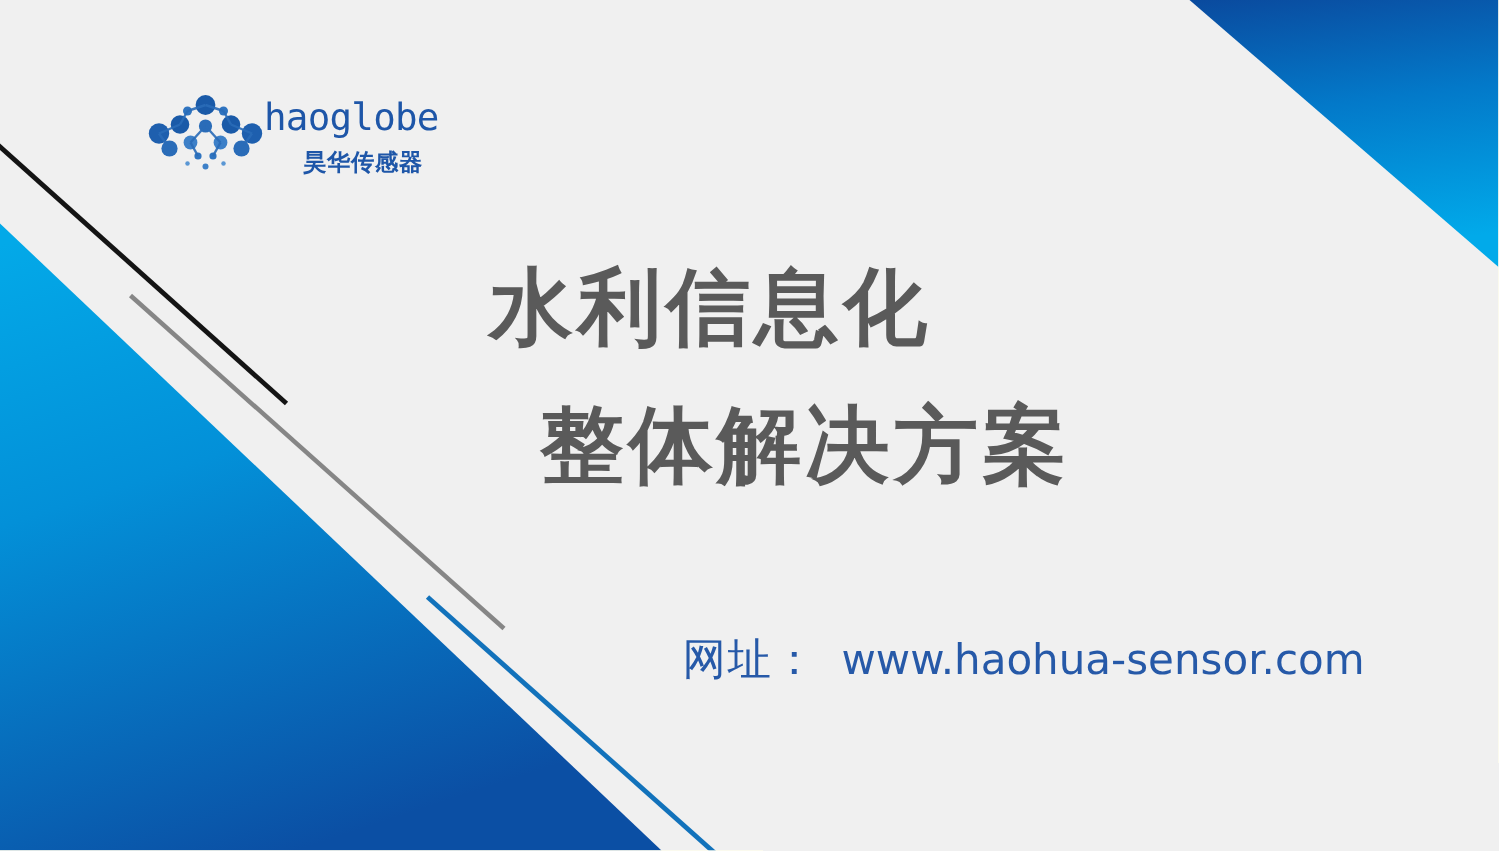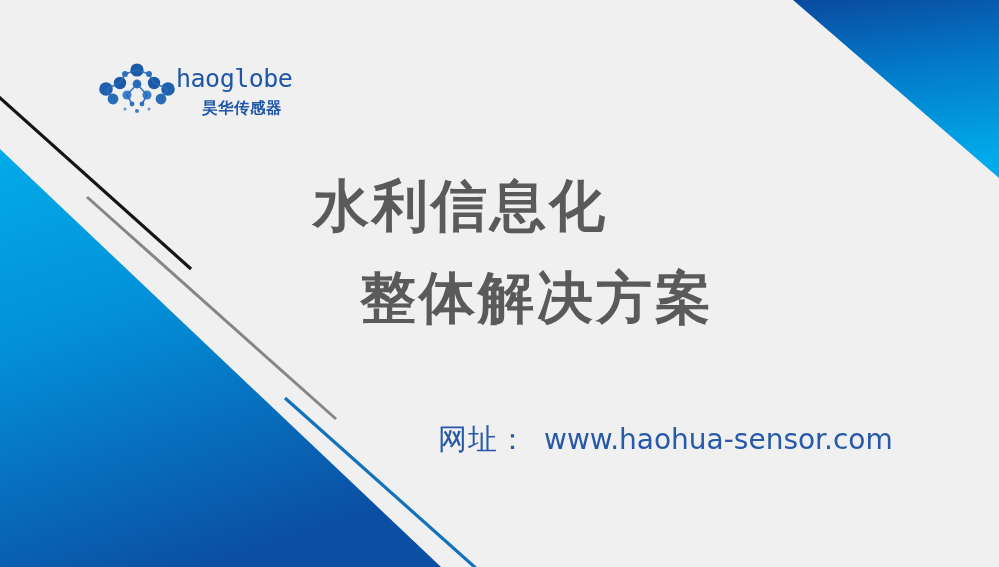--- a/index.html
+++ b/index.html
@@ -68,27 +68,27 @@
   }
   .title-line {
     color: #5a5a5a;
     font-weight: 700;
     font-size: 56px;
     line-height: 92px;
     letter-spacing: 3px;
     font-family: "DejaVu Sans", "Liberation Sans", sans-serif;
     white-space: nowrap;
   }
-  .title-line-1 { margin-left: 13px; }
+  .title-line-1 { margin-left: 26px; }
   .title-line-2 { margin-left: 60px; }
 
   
   #website-wrap {
     position: absolute;
-    left: 438px;
+    left: 455px;
     top: 420px;
     display: flex;
     align-items: baseline;
     color: #2659a8;
     white-space: nowrap;
   }
   #website-label {
     font-size: 29px;
     letter-spacing: 1px;
     font-family: "DejaVu Sans", "Liberation Sans", sans-serif;

